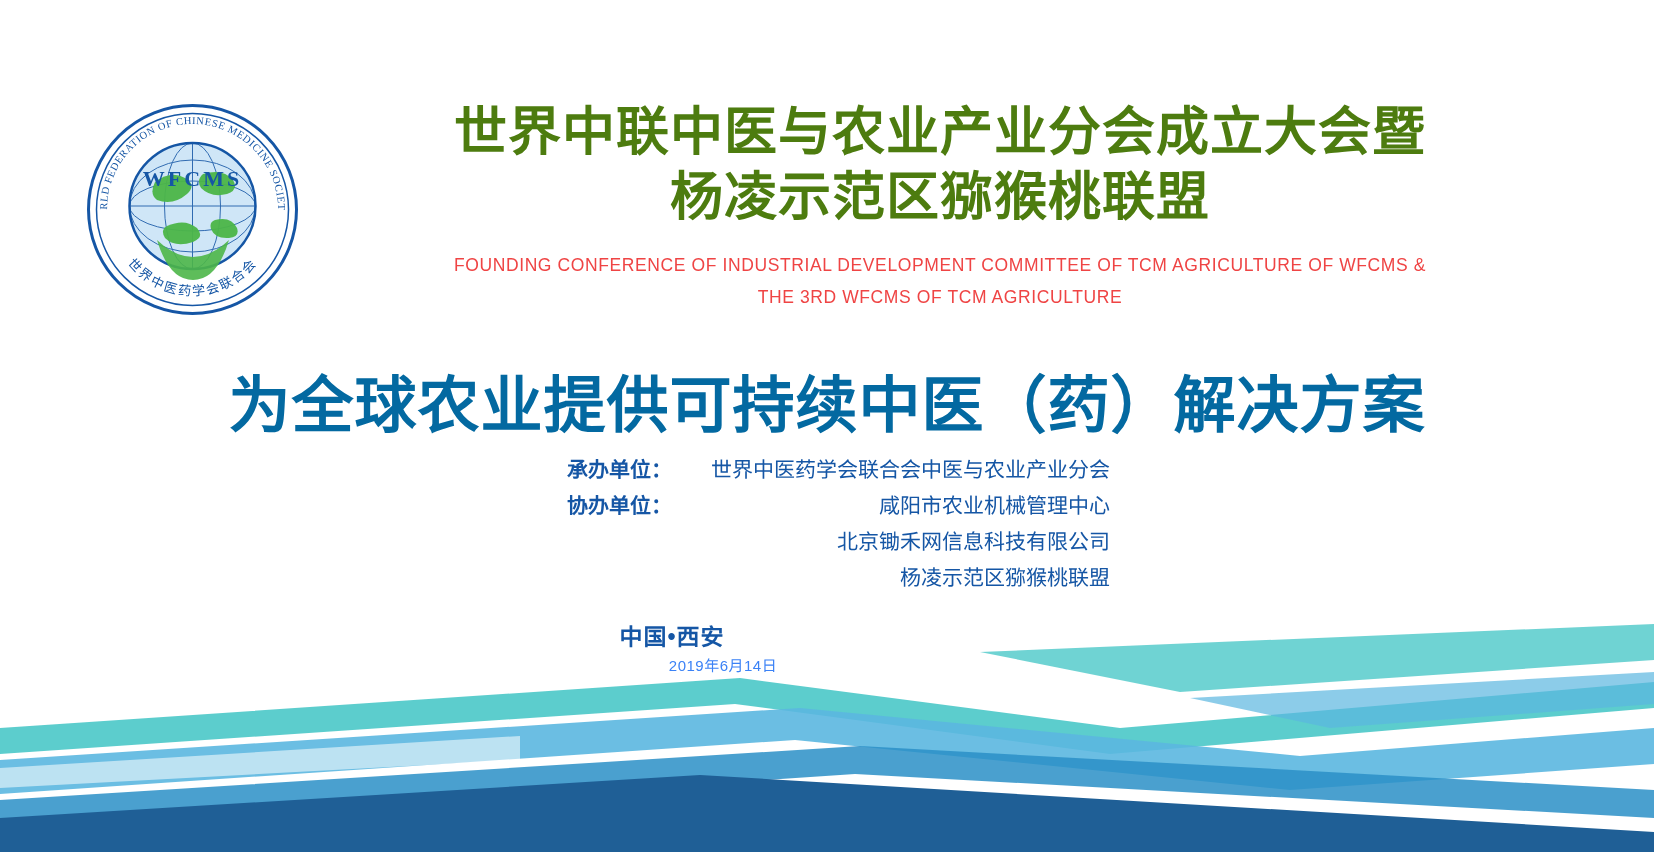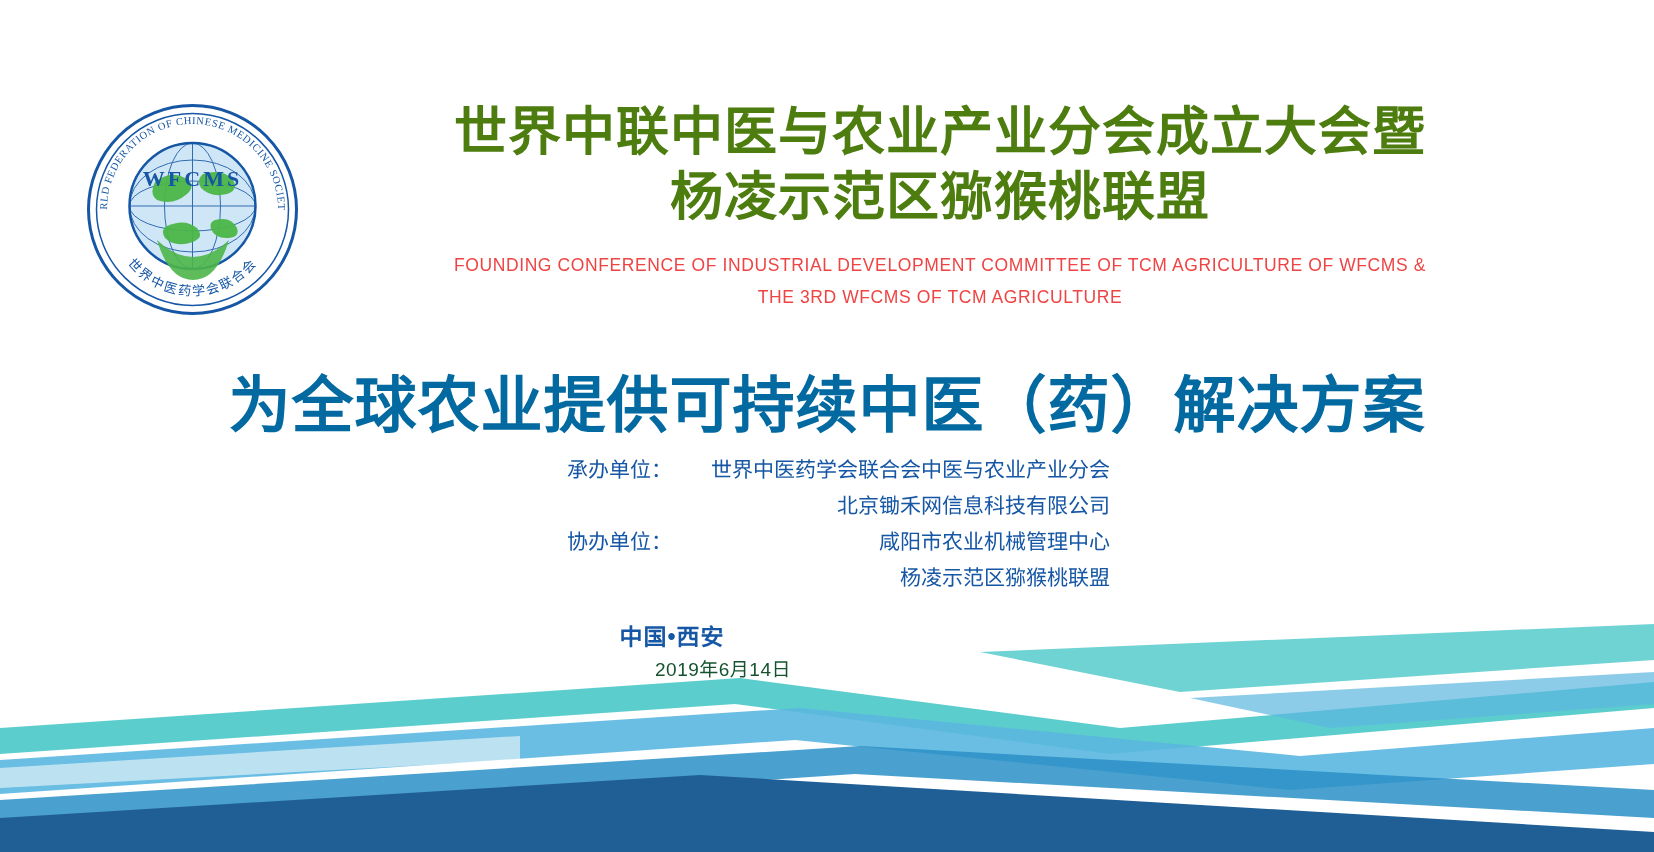--- a/index.html
+++ b/index.html
@@ -88,21 +88,21 @@
     line-height: 1.72;
   }
   .org-row {
     display: flex;
     justify-content: center;
     align-items: baseline;
   }
   .org-label {
     width: 128px;
     text-align: right;
-    font-weight: normal;
+    font-weight: bold;
     flex: 0 0 auto;
   }
   .org-value {
     width: 430px;
     text-align: right;
     padding-left: 8px;
     flex: 0 0 auto;
   }
 
   
@@ -116,22 +116,22 @@
     font-weight: bold;
     font-size: 23px;
     letter-spacing: 1px;
   }
   .date {
     position: absolute;
     left: 0;
     top: 654px;
     width: 1446px;
     text-align: center;
-    color: #14532d;
-    font-size: 19px;
+    color: #3b82f6;
+    font-size: 15px;
     letter-spacing: 0.5px;
   }
 </style>
 </head>
 <body>
 
 <div class="banner">
 
   <div class="ribbons">
     <svg width="1654" height="320" viewBox="0 0 1654 320" xmlns="http://www.w3.org/2000/svg">
@@ -186,28 +186,28 @@
   </div>
 
   <div class="slogan">为全球农业提供可持续中医（药）解决方案</div>
 
   <div class="orgs">
     <div class="org-row">
       <span class="org-label">承办单位：</span>
       <span class="org-value">世界中医药学会联合会中医与农业产业分会</span>
     </div>
     <div class="org-row">
+      <span class="org-label">协办单位：</span>
+      <span class="org-value">咸阳市农业机械管理中心</span>
+    </div>
+    <div class="org-row">
       <span class="org-label"></span>
       <span class="org-value">北京锄禾网信息科技有限公司</span>
     </div>
     <div class="org-row">
-      <span class="org-label">协办单位：</span>
-      <span class="org-value">咸阳市农业机械管理中心</span>
-    </div>
-    <div class="org-row">
       <span class="org-label"></span>
       <span class="org-value">杨凌示范区猕猴桃联盟</span>
     </div>
   </div>
 
   <div class="place">中国•西安</div>
   <div class="date">2019年6月14日</div>
 
 </div>
 

